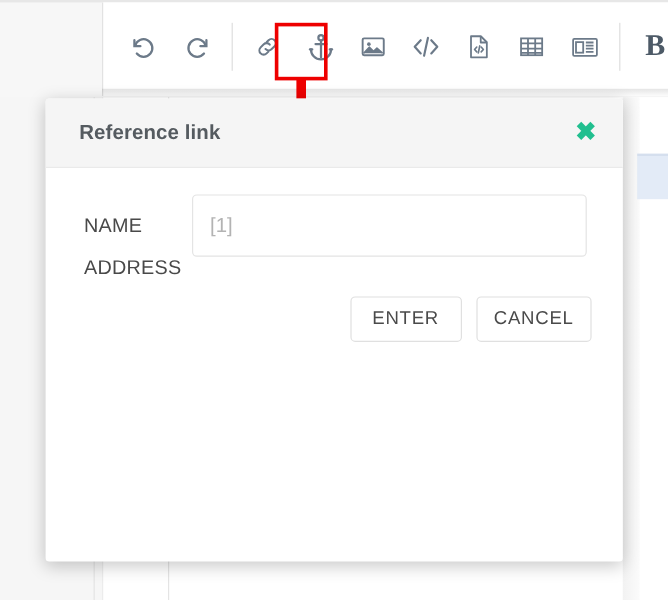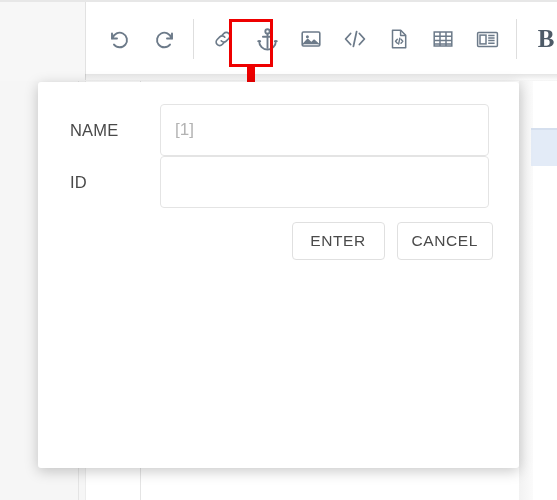--- a/index.html
+++ b/index.html
@@ -325,34 +325,35 @@
 </div>
 
 <div id="anchor-highlight"></div>
 <svg id="red-arrow" viewBox="0 0 28 76">
   <rect x="10" y="0" width="8" height="56" fill="#ee0000"></rect>
   <path d="M14 75 L2 50 L26 50 Z" fill="#ee0000"></path>
 </svg>
 
 <div id="dialog">
 
+  <div id="dialog-header">
+    <div id="dialog-title">Reference link</div>
+    <div id="dialog-close">✖</div>
+  </div>
 
   <div id="dialog-body">
 
     <div class="field-row">
       <div class="field-label">NAME</div>
       <input class="field-input" type="text" placeholder="[1]" style="">
     </div>
 
+
     <div class="field-row">
-      <div class="field-label">ID</div>
-      <input class="field-input" type="text" placeholder="" style="">
-    </div>
-
-    <div class="field-row">
+      <div class="field-label">ADDRESS</div>
     </div>
 
 
   </div>
 
   <div id="dialog-footer">
     <button class="dlg-btn">ENTER</button>
     <button class="dlg-btn">CANCEL</button>
   </div>
 

